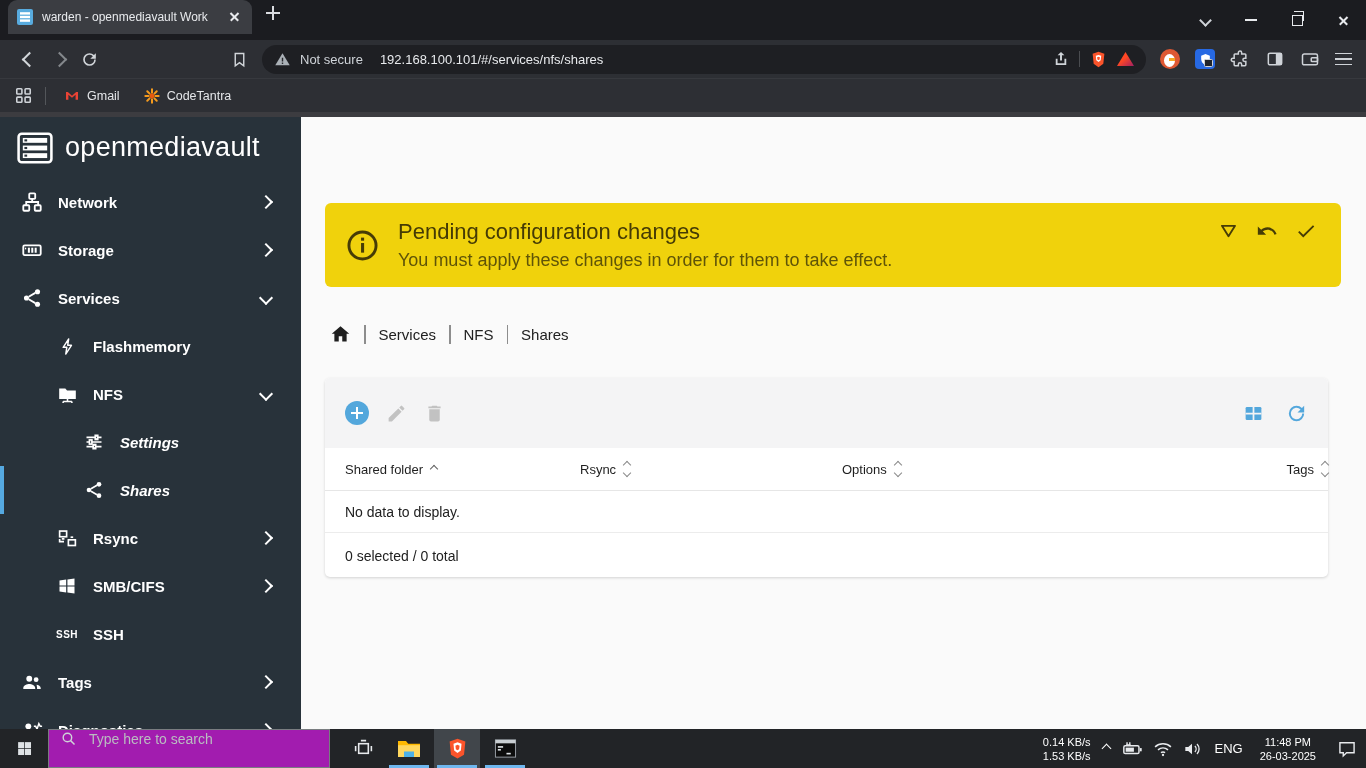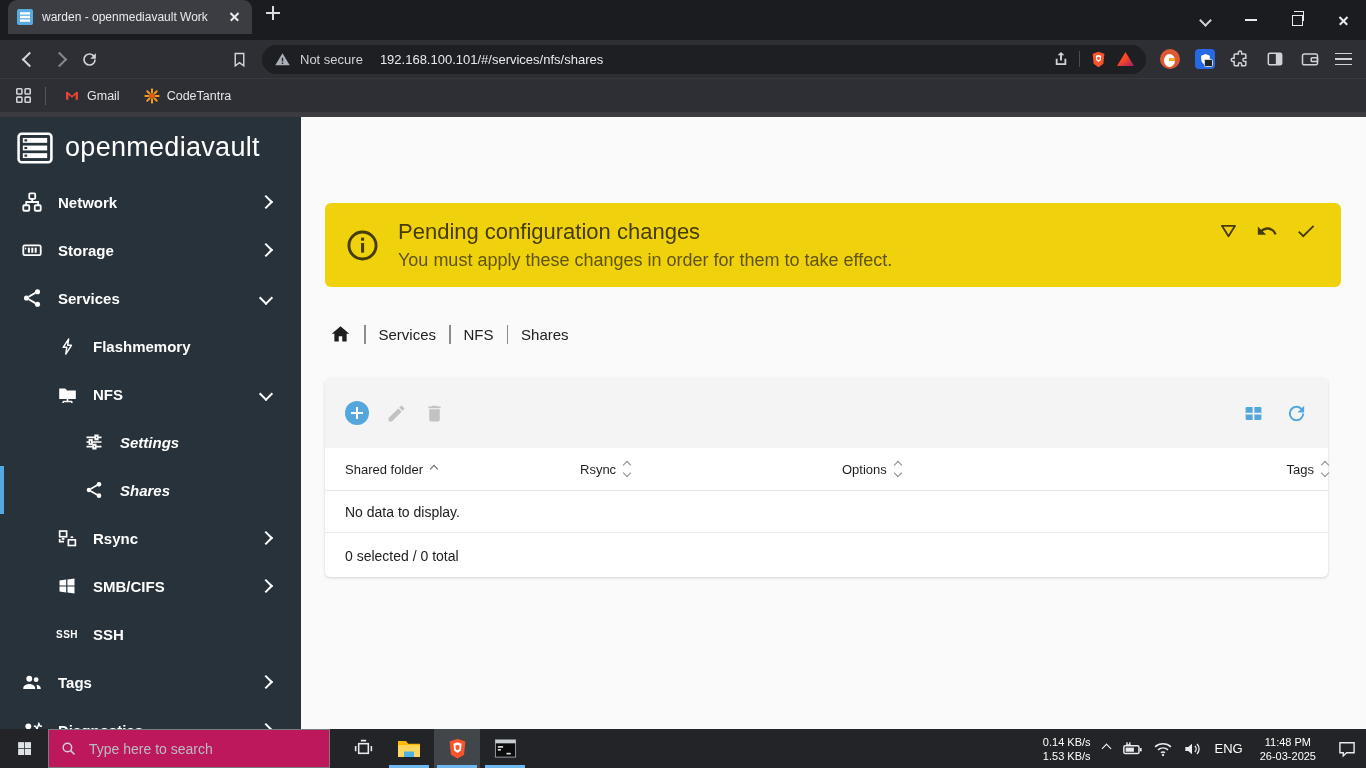--- a/index.html
+++ b/index.html
@@ -127,22 +127,22 @@
   .sc.up{transform:rotate(-135deg);}
   .sc.dn{transform:rotate(45deg);}
   .sort-both{display:flex;flex-direction:column;gap:2px;align-items:center;}
   .empty-row{height:41px;display:flex;align-items:center;padding-left:20px;border-bottom:1px solid #ececec;
              font-size:14px;color:#212121;}
   .tfoot{height:45px;display:flex;align-items:center;padding-left:20px;font-size:14px;color:#212121;}
 
   
   .taskbar{position:absolute;left:0;bottom:0;width:1366px;height:39px;background:#222427;display:flex;align-items:stretch;color:#fff;}
   .tb-start{width:48px;display:flex;align-items:center;justify-content:center;}
-  .tb-search{width:282px;background:#be185d;border:1px solid #797d80;box-sizing:border-box;
-             display:flex;align-items:center;gap:10px;padding:0 11px;}
+  .tb-search{width:282px;background:#a21caf;border:1px solid #797d80;box-sizing:border-box;
+             display:flex;align-items:flex-start;gap:10px;padding:0 11px;}
   .tb-search input{flex:1;background:transparent;border:none;outline:none;color:#c5c9cc;font-size:14px;
                    font-family:"Liberation Sans", sans-serif;}
   .tb-search input::placeholder{color:#b9bdc0;}
   .task-icons{display:flex;align-items:stretch;margin-left:10px;}
   .t-btn{position:relative;width:46px;display:flex;align-items:center;justify-content:center;}
   .t-btn.open::after{content:'';position:absolute;left:3px;right:3px;bottom:0;height:3px;background:#6fb7ef;}
   .t-btn.focused{background:#41464b;margin:0 2px;}
   .tray{margin-left:auto;display:flex;align-items:center;gap:9px;padding-right:9px;}
   .net{font-size:11px;line-height:14px;text-align:right;white-space:nowrap;}
   .lang{font-size:13px;margin:0 4px;}

